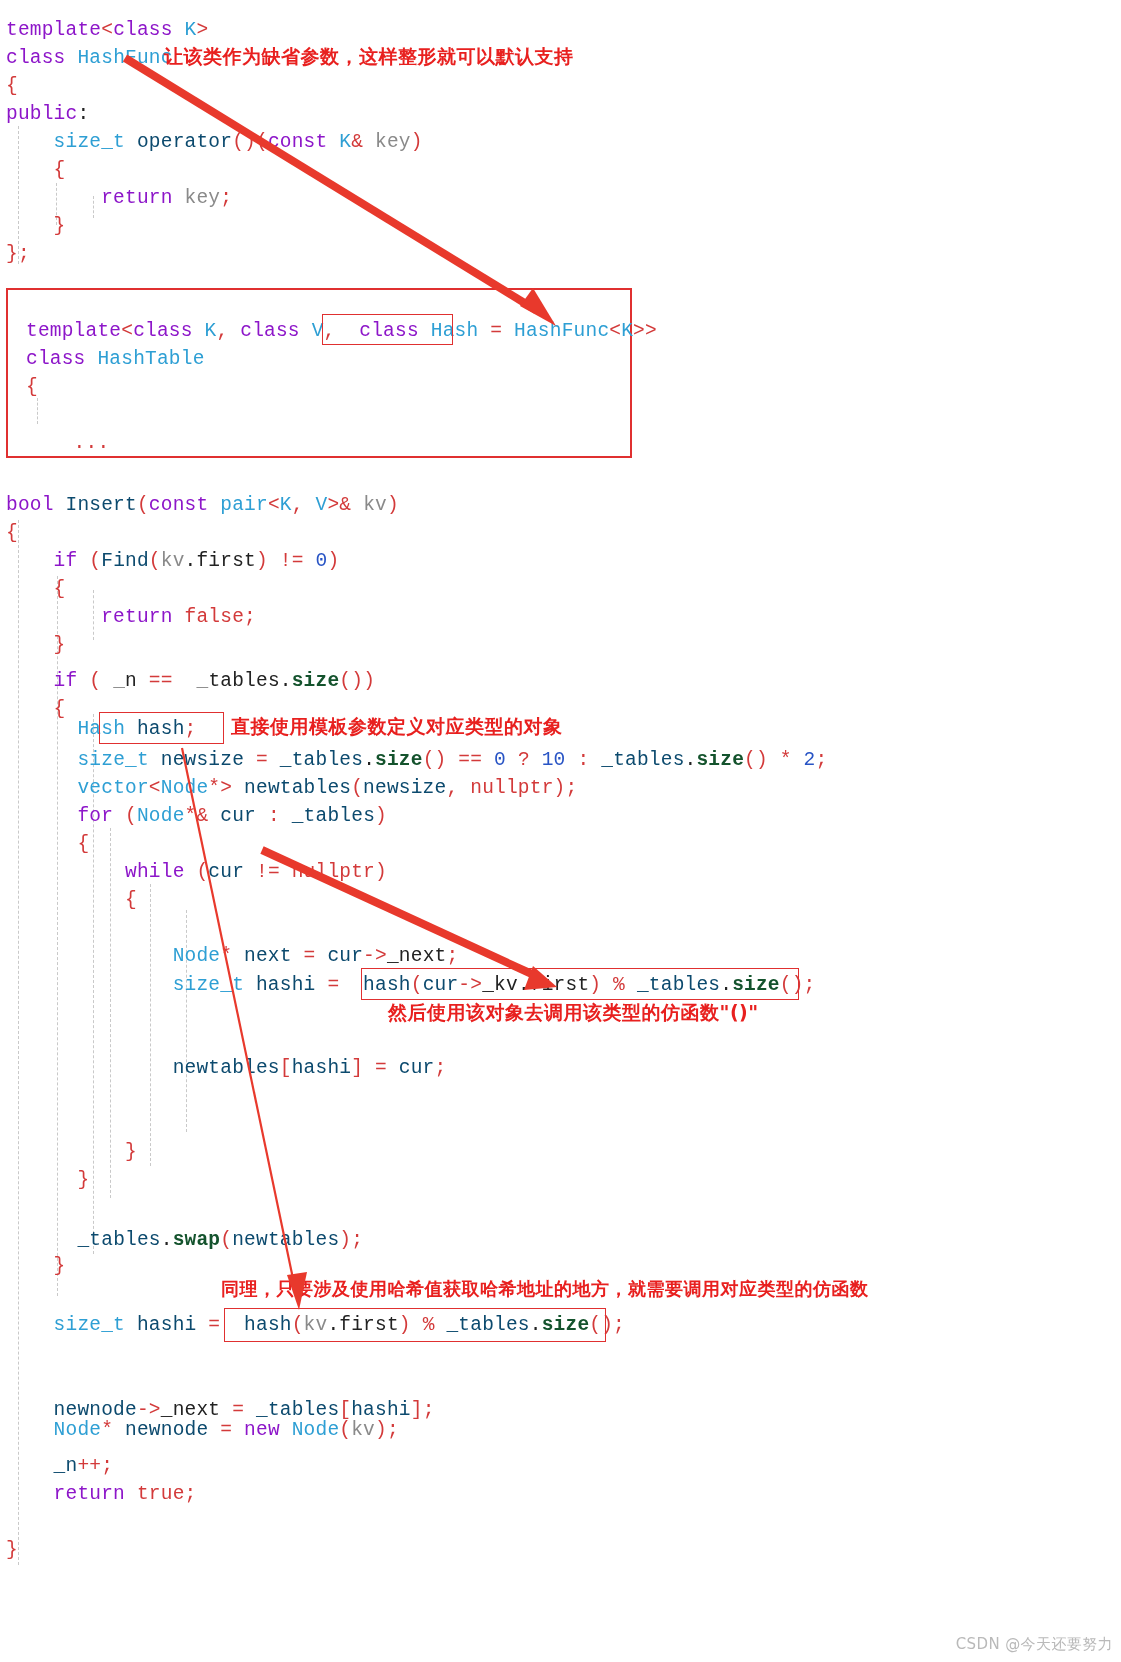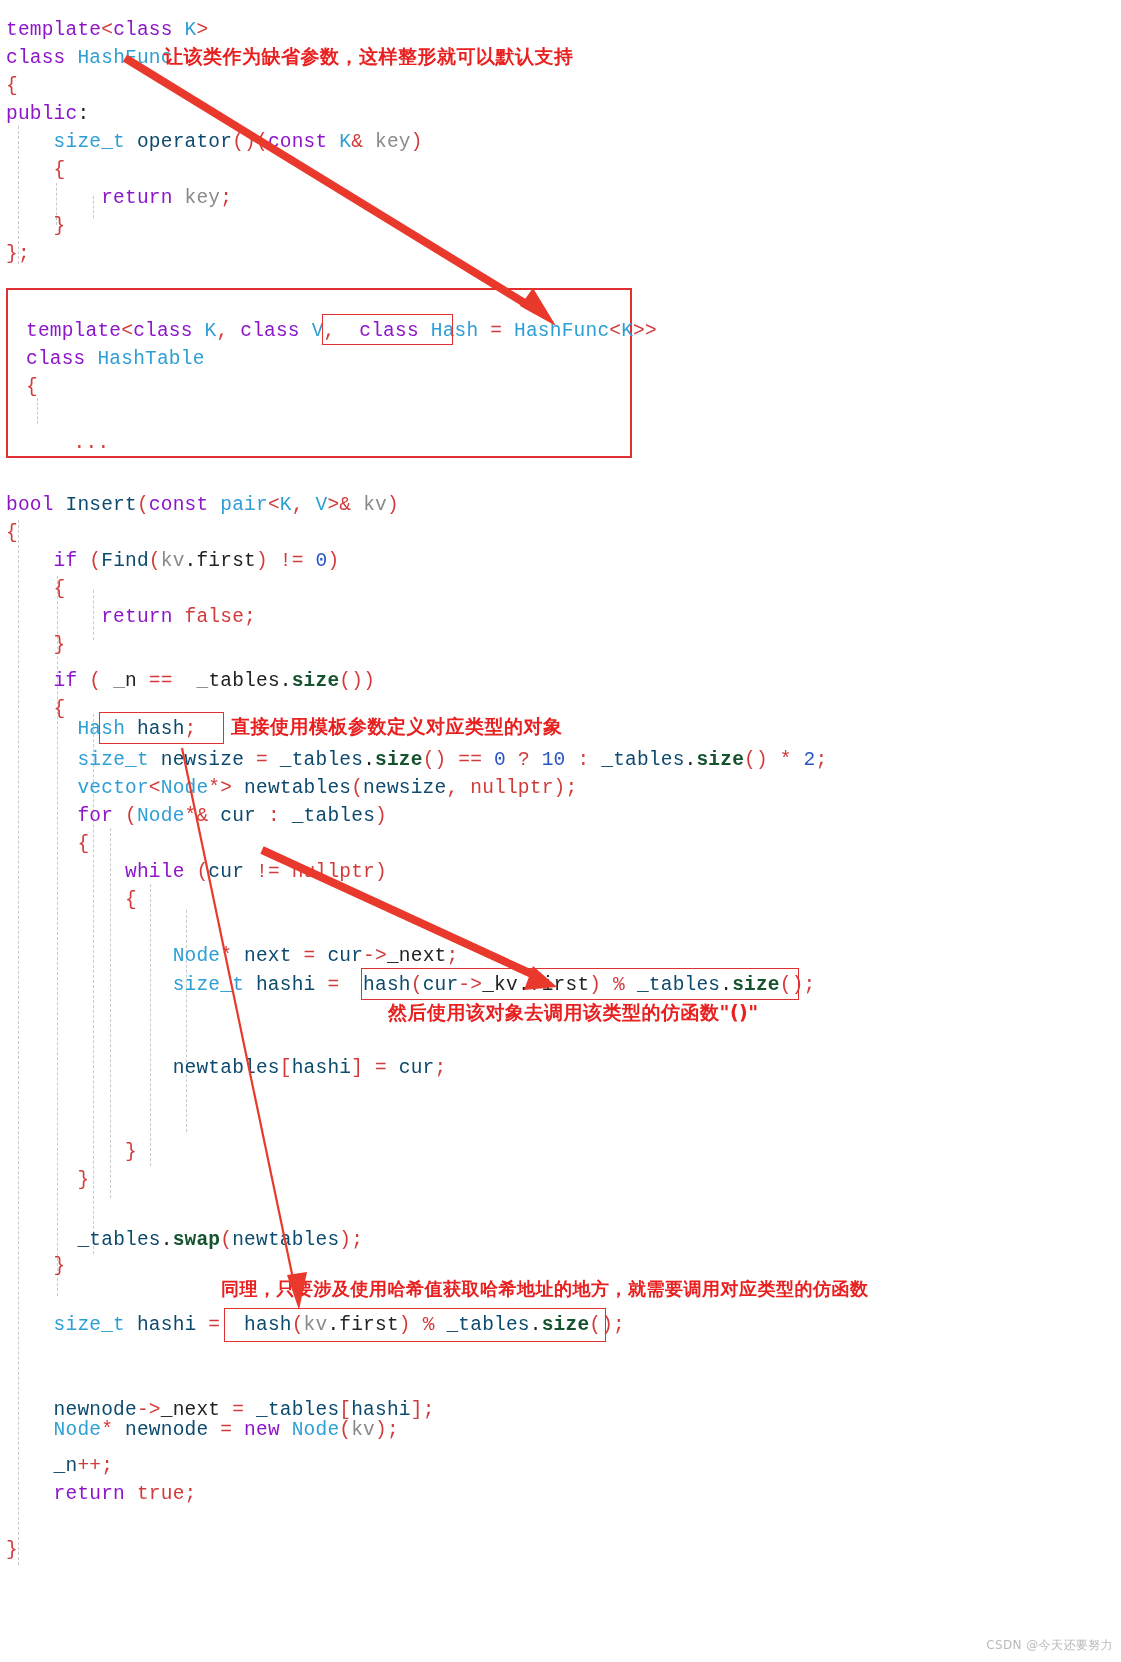--- a/index.html
+++ b/index.html
@@ -84,21 +84,21 @@
     pointer-events: none;
   }
 
   
   .watermark {
     position: absolute;
     right: 8px;
     bottom: 8px;
     color: #b9b9b9;
     font-family: "DejaVu Sans", sans-serif;
-    font-size: 12px;
+    font-size: 15px;
     letter-spacing: 0.4px;
   }
 </style>
 </head>
 <body>
 
 <div id="code-canvas">
 
   <div class="guide" style="left:18px; top:126px; height:138px;"></div>
   <div class="guide" style="left:56px; top:183px; height:42px;"></div>

